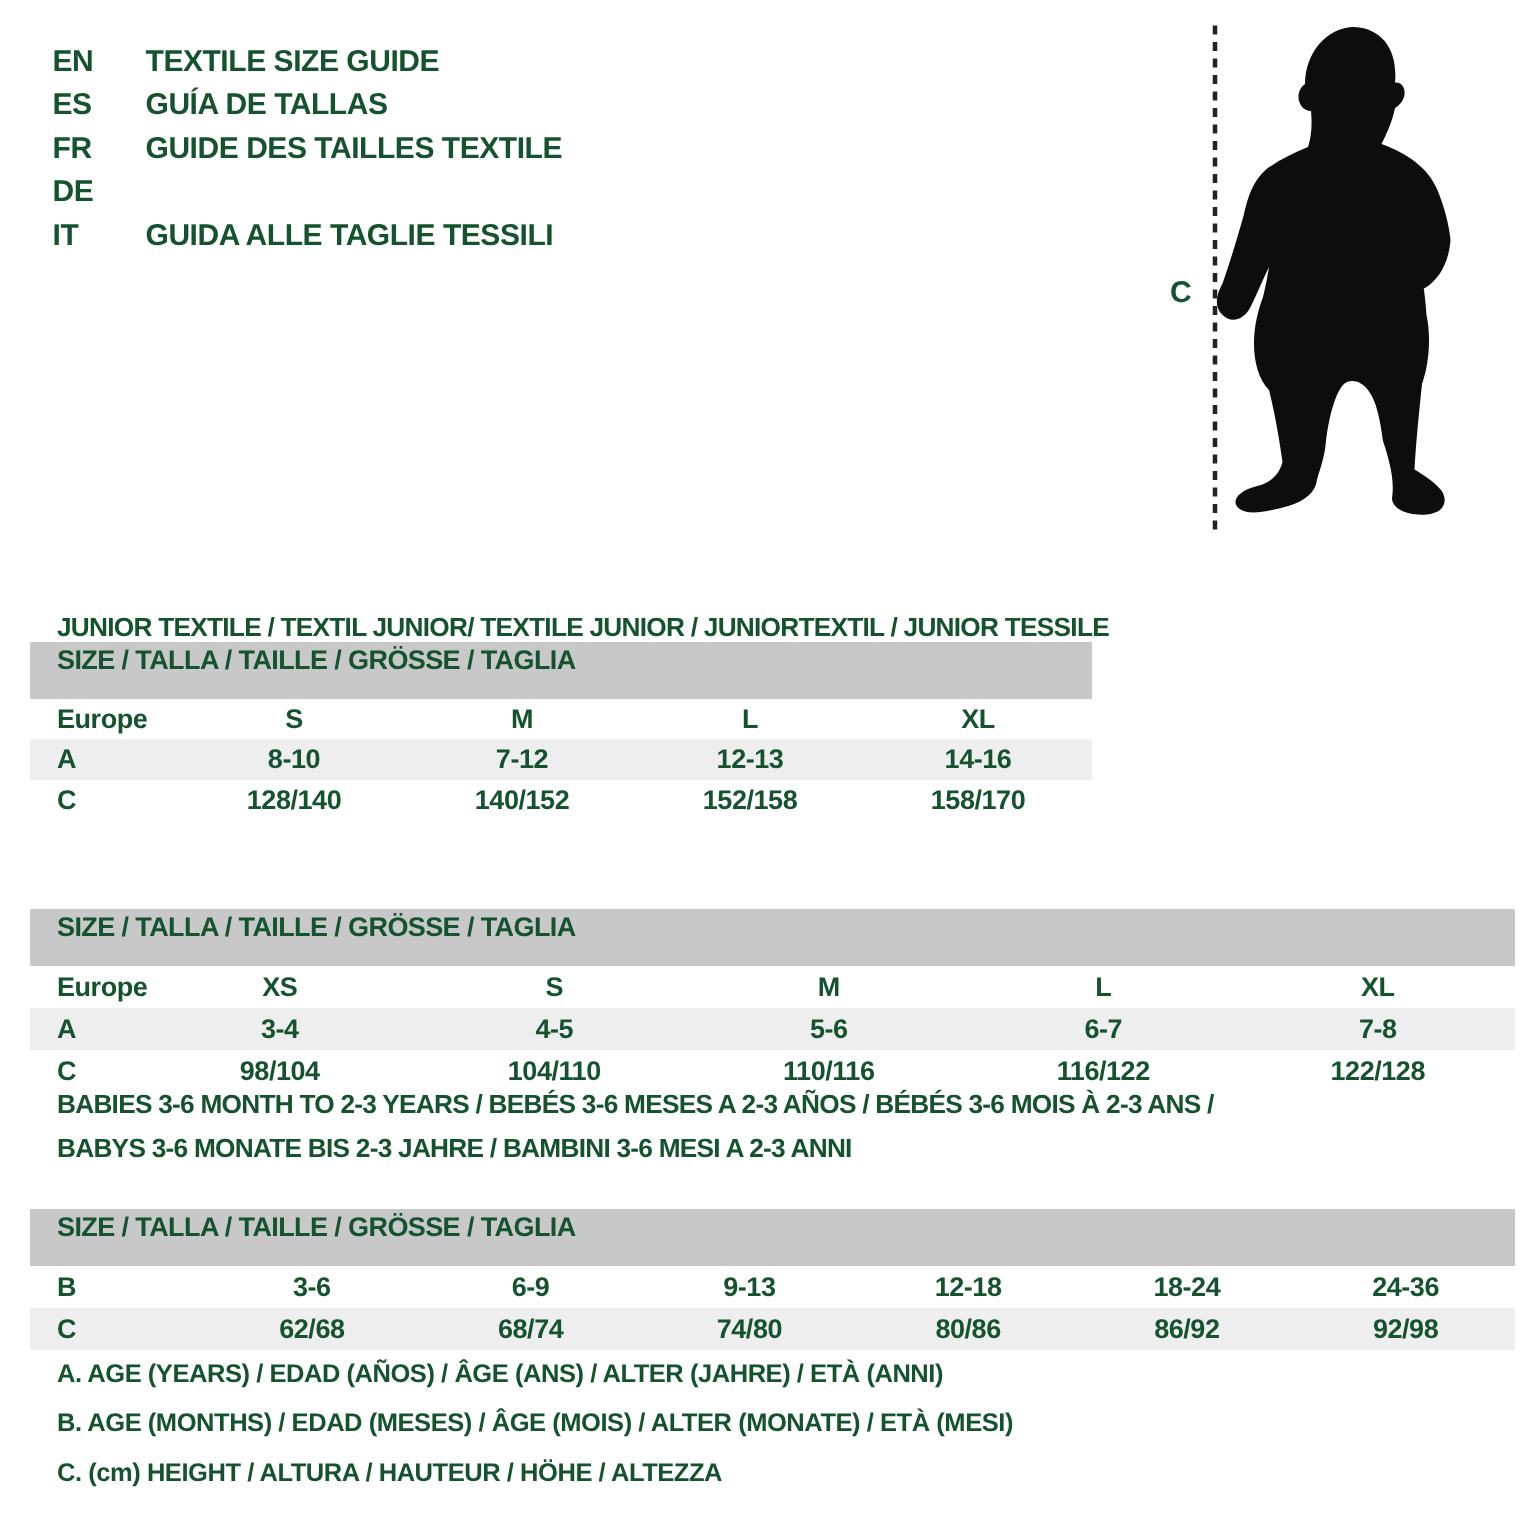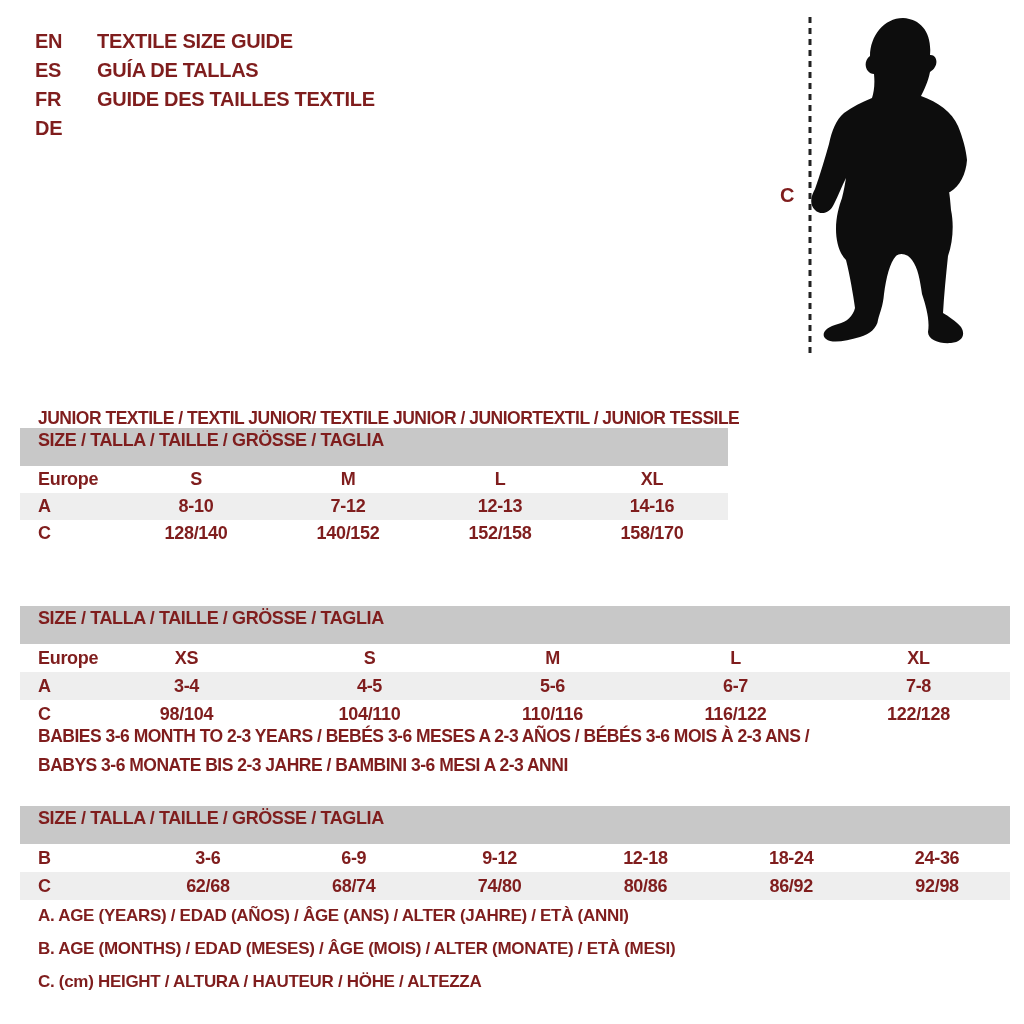--- a/index.html
+++ b/index.html
@@ -2,21 +2,21 @@
 <html><head>
 <meta charset="utf-8">
 <style>
   html,body{margin:0;padding:0;background:#ffffff;}
   .page{
     position:relative;
     width:1024px;height:1024px;
     background:#ffffff;
     font-family:"Liberation Sans",sans-serif;
     font-weight:bold;
-    color:#7f1d1d;
+    color:#14532d;
     overflow:hidden;
     letter-spacing:-0.3px;
   }
   
   .lang-block{position:absolute;left:35px;top:31px;}
   .lang-row{display:flex;height:29px;line-height:21px;font-size:20px;}
   .lang-code{width:62px;}
   .lang-label{white-space:nowrap;}
   
   .figure-svg{position:absolute;left:800px;top:10px;}
@@ -60,20 +60,24 @@
     <div class="lang-row">
       <span class="lang-code">ES</span>
       <span class="lang-label">GUÍA DE TALLAS</span>
     </div>
     <div class="lang-row">
       <span class="lang-code">FR</span>
       <span class="lang-label">GUIDE DES TAILLES TEXTILE</span>
     </div>
     <div class="lang-row">
       <span class="lang-code">DE</span>
+    </div>
+    <div class="lang-row">
+      <span class="lang-code">IT</span>
+      <span class="lang-label">GUIDA ALLE TAGLIE TESSILI</span>
     </div>
   </div>
 
   <span class="c-marker">C</span>
   <svg class="figure-svg" width="200" height="350" viewBox="0 0 200 350">
     <line x1="10" y1="7" x2="10" y2="345" stroke="#222222" stroke-width="3" stroke-dasharray="6 5"></line>
     <path fill="#0d0d0d" d="
       M103 8
       C122 9 132 24 130 45
       C137 44 140 56 130 62
@@ -171,21 +175,21 @@
   <div class="section-title babies-title" style="top:722px;">
     <div>BABIES 3-6 MONTH TO 2-3 YEARS / BEBÉS 3-6 MESES A 2-3 AÑOS / BÉBÉS 3-6 MOIS À 2-3 ANS /</div>
     <div>BABYS 3-6 MONATE BIS 2-3 JAHRE / BAMBINI 3-6 MESI A 2-3 ANNI</div>
   </div>
   <div class="stable babies" style="top:789px;width:990px;">
     <div class="size-band">SIZE / TALLA / TAILLE / GRÖSSE / TAGLIA</div>
     <div class="trow">
       <span class="tlabel">B</span>
       <span class="tcell">3-6</span>
       <span class="tcell">6-9</span>
-      <span class="tcell">9-12</span>
+      <span class="tcell">9-13</span>
       <span class="tcell">12-18</span>
       <span class="tcell">18-24</span>
       <span class="tcell">24-36</span>
     </div>
     <div class="trow stripe">
       <span class="tlabel">C</span>
       <span class="tcell">62/68</span>
       <span class="tcell">68/74</span>
       <span class="tcell">74/80</span>
       <span class="tcell">80/86</span>

